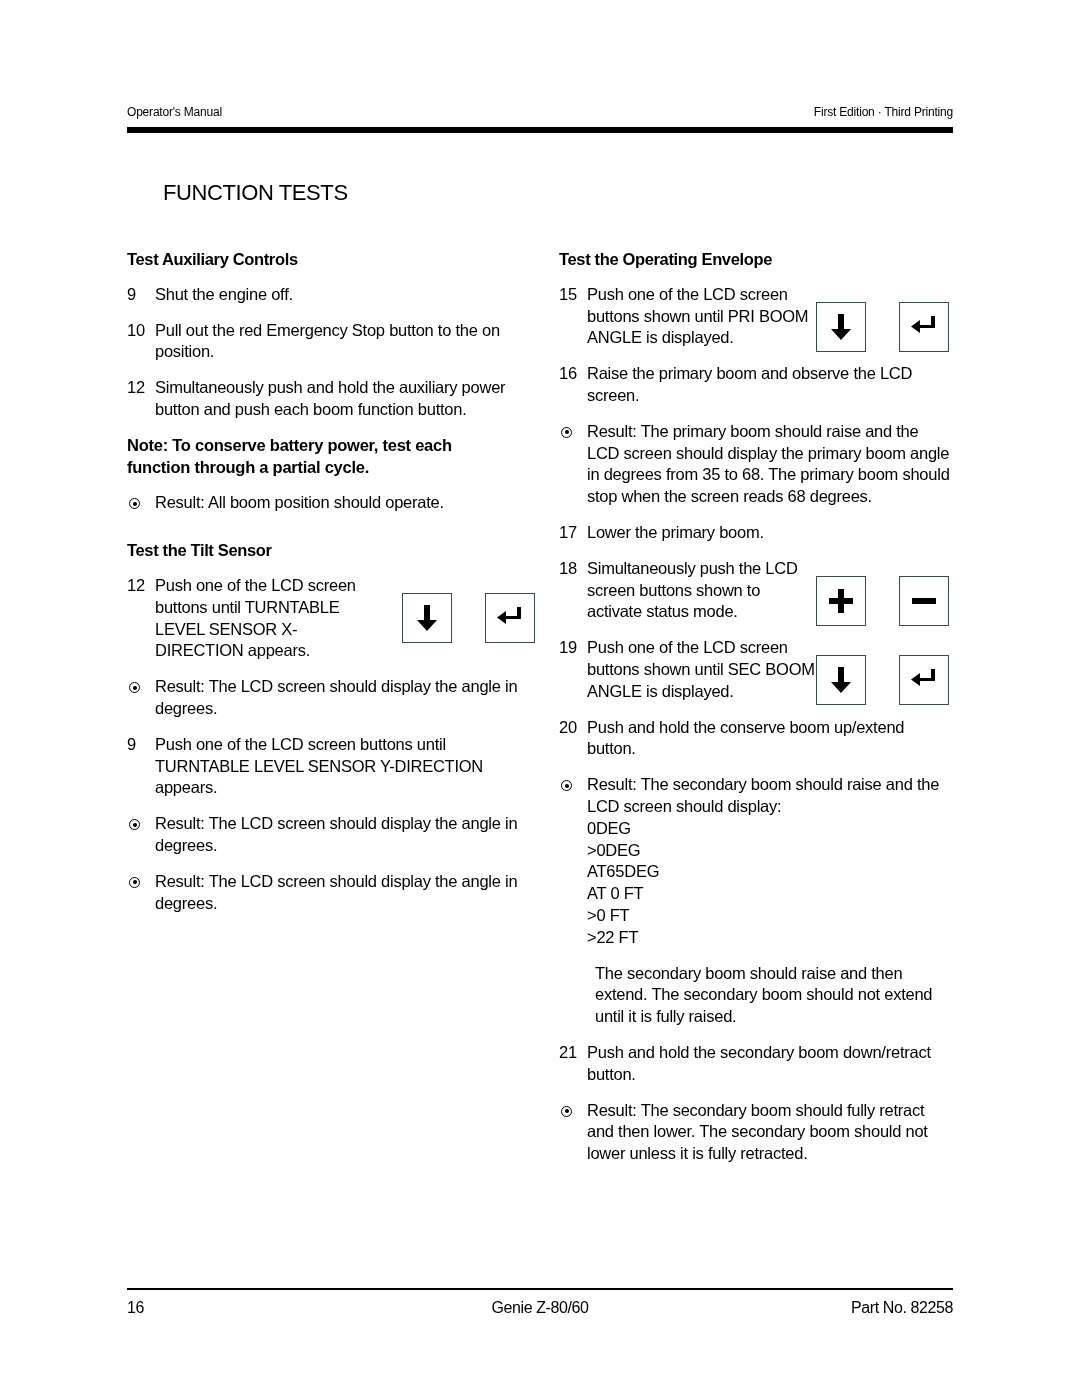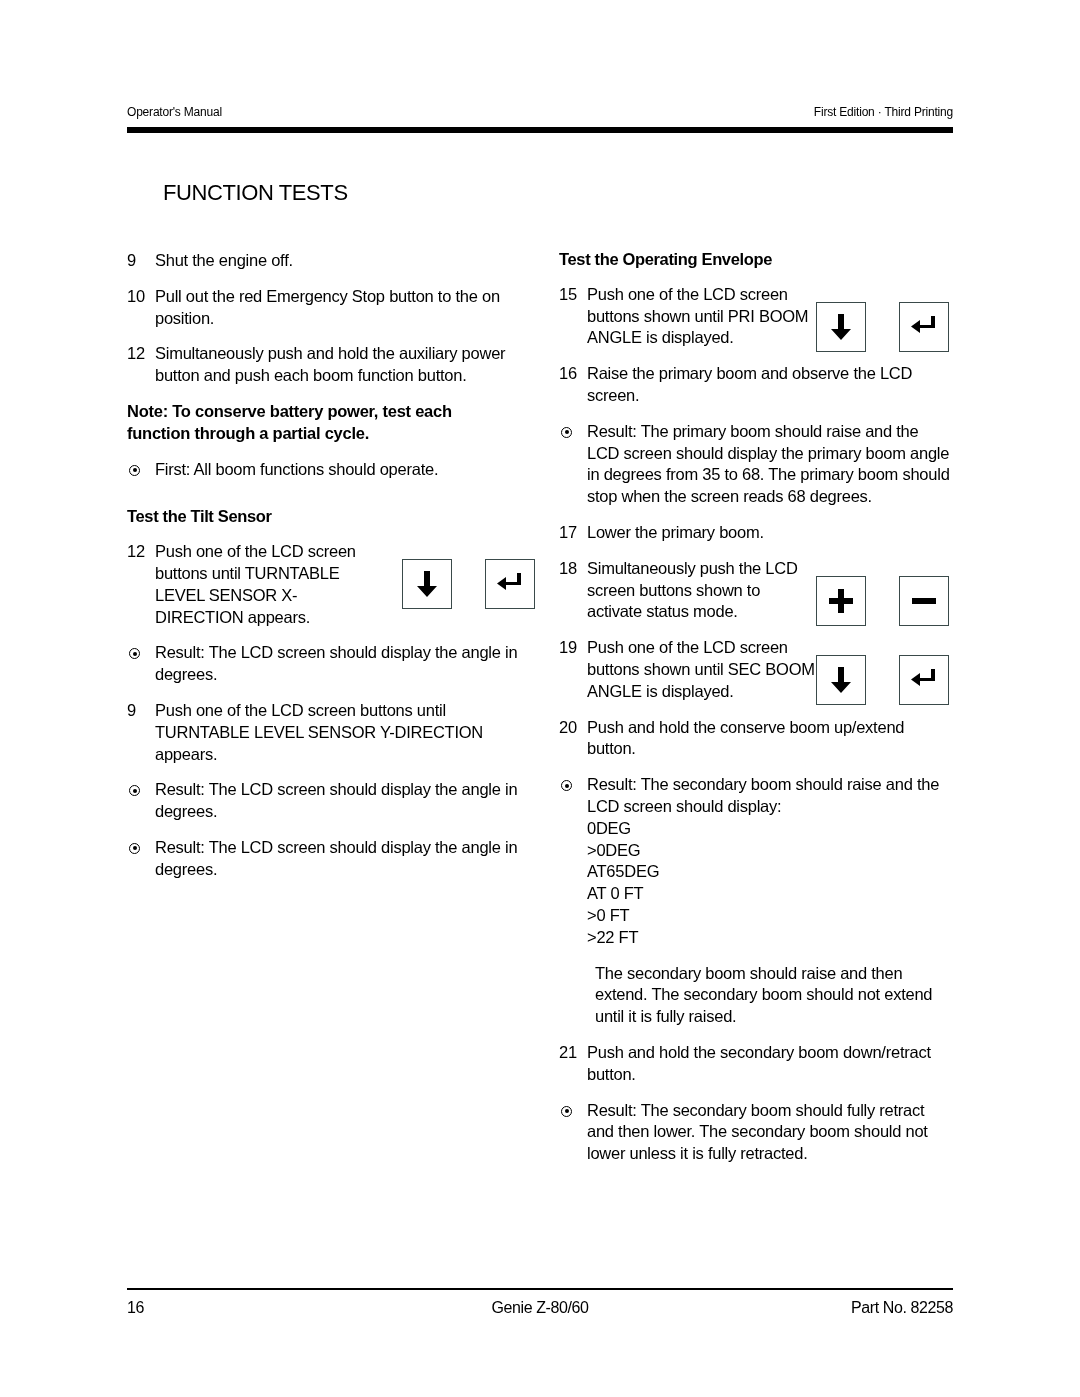--- a/index.html
+++ b/index.html
@@ -178,20 +178,21 @@
   <div class="header">
     <span class="header-left">Operator's Manual</span>
     <span class="header-right">First Edition · Third Printing</span>
   </div>
   <div class="header-rule"></div>
 
   <div class="section-title">FUNCTION TESTS</div>
 
   <div class="col col-left">
 
+    <h2 class="sub">Test Auxiliary Controls</h2>
 
     <div class="block">
       <span class="marker">9</span>
       <span class="btext">Shut the engine off.</span>
     </div>
 
     <div class="block">
       <span class="marker">10</span>
       <span class="btext">Pull out the red Emergency Stop button to the on position.</span>
     </div>
@@ -200,21 +201,21 @@
       <span class="marker">12</span>
       <span class="btext">Simultaneously push and hold the auxiliary power button and push each boom function button.</span>
     </div>
 
     <div class="block plain">
       <span class="btext">Note: To conserve battery power, test each function through a partial cycle.</span>
     </div>
 
     <div class="block">
       <span class="dot-bullet"></span>
-      <span class="btext">First: All boom functions should operate.</span>
+      <span class="btext">Result: All boom position should operate.</span>
     </div>
 
     <h2 class="sub spaced-top">Test the Tilt Sensor</h2>
 
     <div class="block narrow">
       <span class="marker">12</span>
       <span class="btext">Push one of the LCD screen buttons until TURNTABLE LEVEL SENSOR X-DIRECTION appears.</span>
 
       <div class="icon-pair pair-tilt">
         <div class="icon-box">

